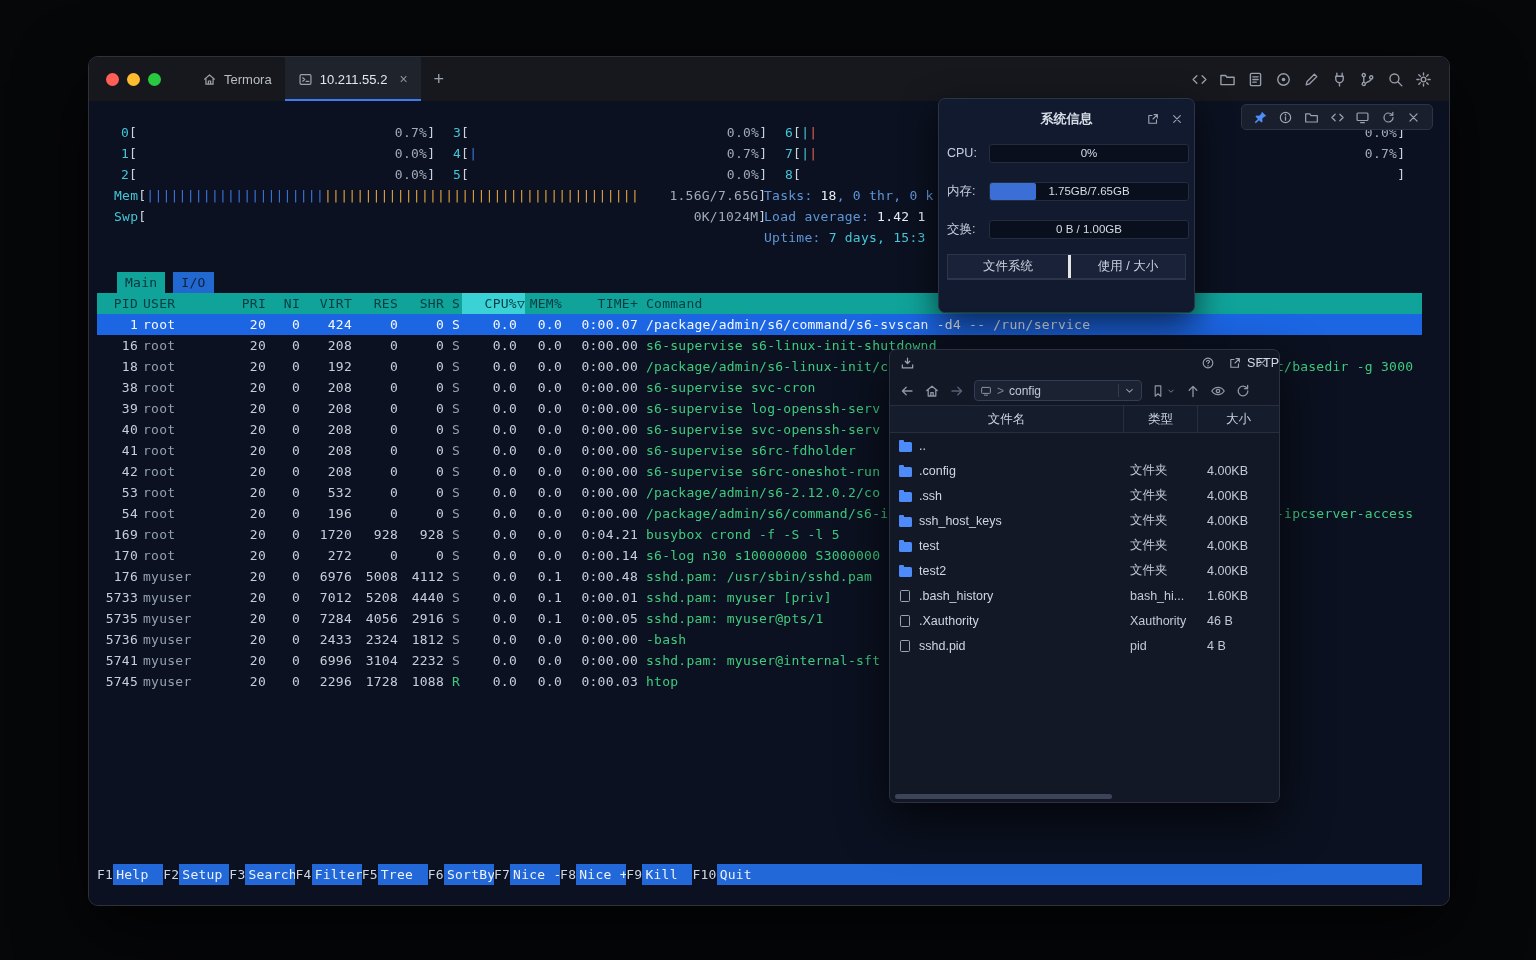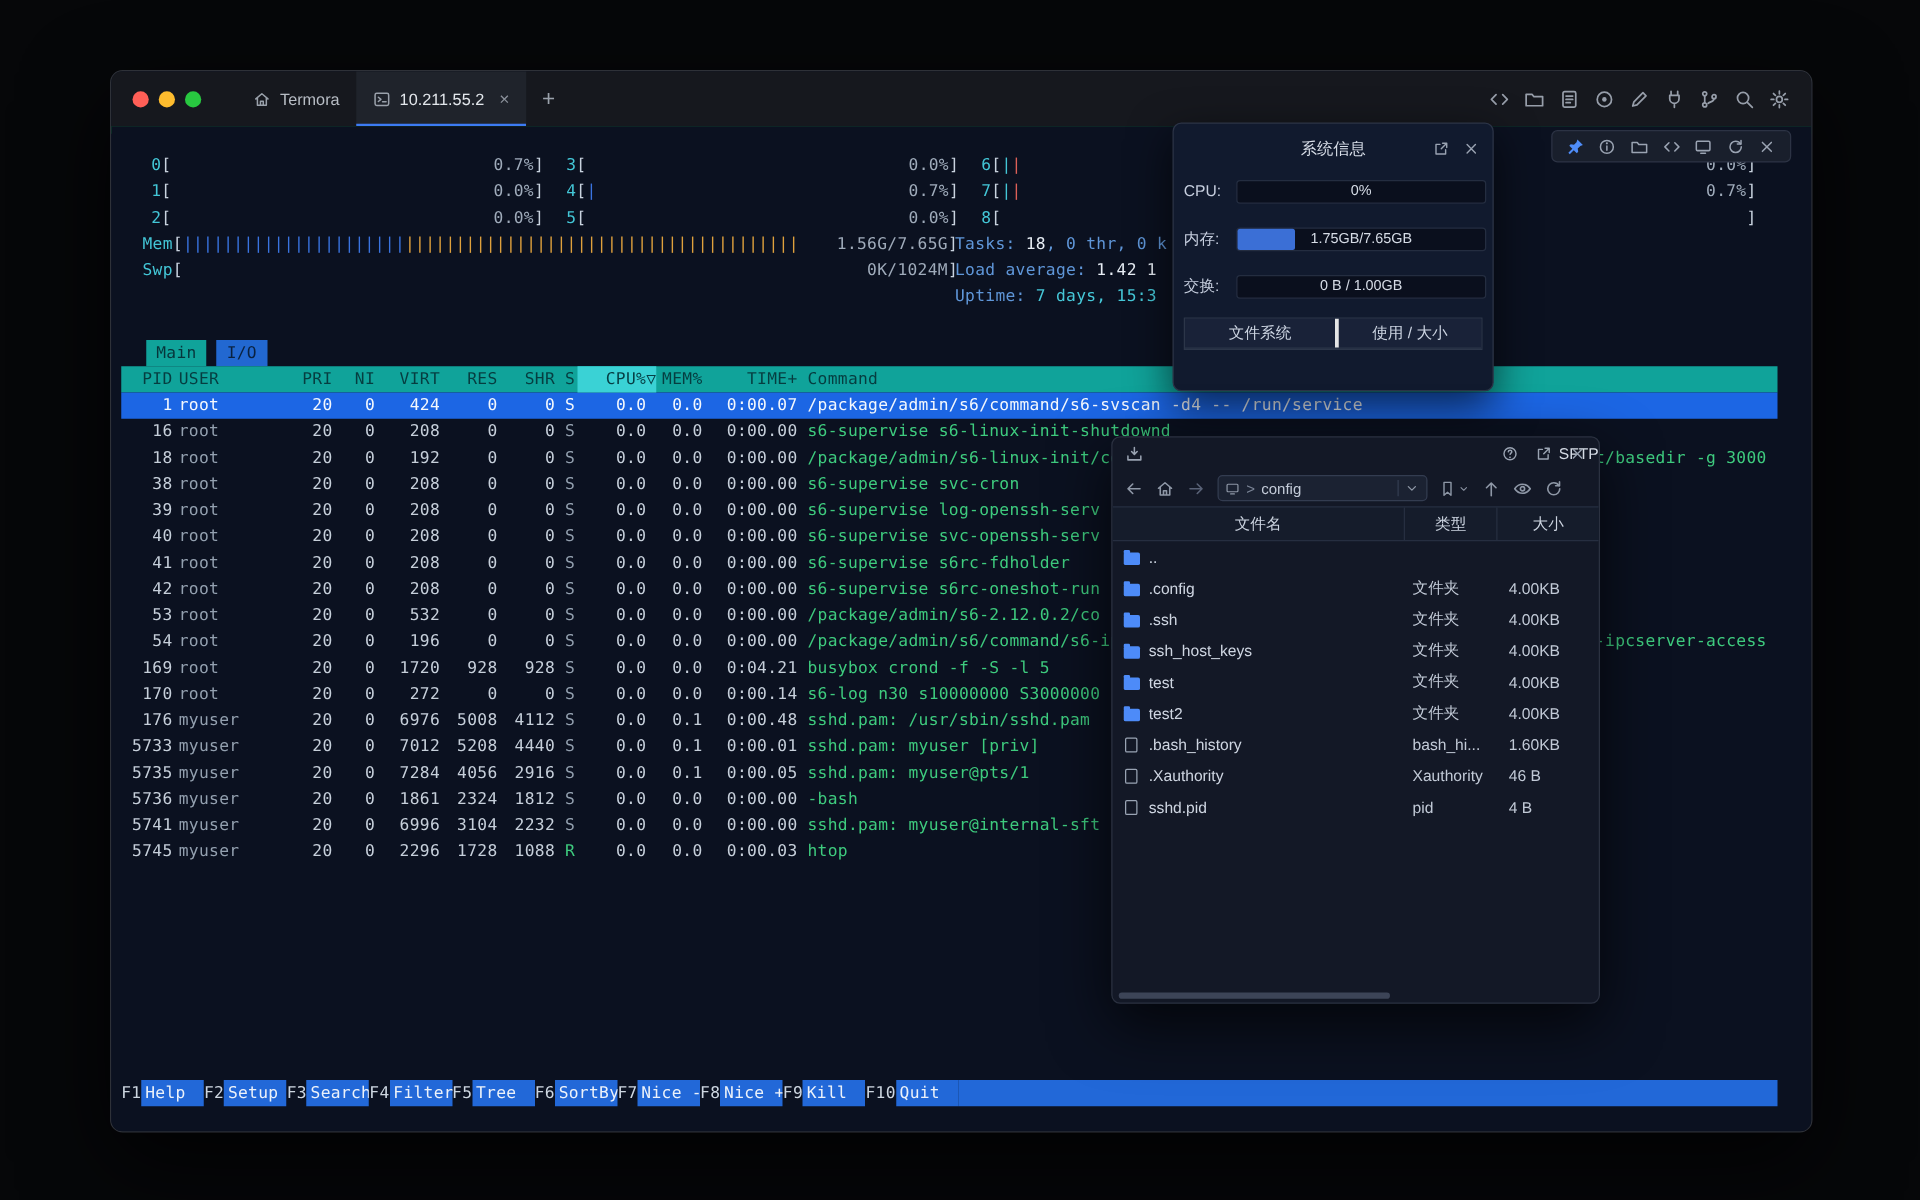--- a/index.html
+++ b/index.html
@@ -57,21 +57,21 @@
   .prow.selected{background:#1c66e4;}
   .prow.selected span{color:#f4f8fd !important;}
   .phead .hc-cpu{background:#3ad2d5;color:#063e44;width:63px;margin-right:-8px;text-align:right;}
   .fbar{position:absolute;left:8px;top:763px;width:1325px;height:21px;display:flex;}
   .fkey{color:#cdd6e0;white-space:pre;}
   .flabel{width:50px;background:#2268d8;color:#ecf2fa;padding-left:3px;box-sizing:border-box;white-space:pre;overflow:hidden;}
   .ffill{flex:1;background:#2268d8;}
   
   .sysinfo{position:absolute;left:849px;top:41px;width:257px;height:215px;background:#111a2e;border:1px solid #2c3447;
     border-radius:7px;box-shadow:0 12px 34px rgba(0,0,0,.65);font-size:12.5px;color:#c9d1de;box-sizing:border-box;}
-  .sys-title{height:39px;display:flex;align-items:center;position:relative;}
+  .sys-title{height:39px;display:flex;align-items:center;position:relative;font-weight:bold;}
   .sys-title-text{position:absolute;left:0;right:0;text-align:center;font-size:13px;color:#d8dee8;}
   .sys-icons{margin-left:auto;display:flex;gap:10px;padding-right:10px;z-index:1;color:#9aa3b2;}
   .sys-btn{width:14px;height:14px;display:flex;cursor:pointer;}
   .sys-row{display:flex;align-items:center;height:30px;padding:0 5px 0 8px;gap:6px;margin-bottom:8px;}
   .sys-label{width:36px;color:#c6cede;}
   .sys-bar{flex:1;height:17px;background:#0a0f1d;border:1px solid #242d40;border-radius:3px;position:relative;
     display:flex;align-items:center;justify-content:center;font-size:11.5px;color:#d6dce6;}
   .sys-fill{position:absolute;left:0;top:0;bottom:0;background:#3b6fd6;border-radius:2px;}
   .sys-val{position:relative;z-index:1;}
   .sys-table{margin:10px 8px 0;border:1px solid #2c3649;}
@@ -235,21 +235,21 @@
         <div class="prow"><span class="c-pid">40</span><span class="c-user">root</span><span class="c-pri">20</span><span class="c-ni">0</span><span class="c-virt">208</span><span class="c-res">0</span><span class="c-shr">0</span><span class="c-s">S</span><span class="c-cpu">0.0</span><span class="c-mem">0.0</span><span class="c-time">0:00.00</span><span class="c-cmd">s6-supervise svc-openssh-serv</span></div>
         <div class="prow"><span class="c-pid">41</span><span class="c-user">root</span><span class="c-pri">20</span><span class="c-ni">0</span><span class="c-virt">208</span><span class="c-res">0</span><span class="c-shr">0</span><span class="c-s">S</span><span class="c-cpu">0.0</span><span class="c-mem">0.0</span><span class="c-time">0:00.00</span><span class="c-cmd">s6-supervise s6rc-fdholder</span></div>
         <div class="prow"><span class="c-pid">42</span><span class="c-user">root</span><span class="c-pri">20</span><span class="c-ni">0</span><span class="c-virt">208</span><span class="c-res">0</span><span class="c-shr">0</span><span class="c-s">S</span><span class="c-cpu">0.0</span><span class="c-mem">0.0</span><span class="c-time">0:00.00</span><span class="c-cmd">s6-supervise s6rc-oneshot-run</span></div>
         <div class="prow"><span class="c-pid">53</span><span class="c-user">root</span><span class="c-pri">20</span><span class="c-ni">0</span><span class="c-virt">532</span><span class="c-res">0</span><span class="c-shr">0</span><span class="c-s">S</span><span class="c-cpu">0.0</span><span class="c-mem">0.0</span><span class="c-time">0:00.00</span><span class="c-cmd">/package/admin/s6-2.12.0.2/co</span></div>
         <div class="prow"><span class="c-pid">54</span><span class="c-user">root</span><span class="c-pri">20</span><span class="c-ni">0</span><span class="c-virt">196</span><span class="c-res">0</span><span class="c-shr">0</span><span class="c-s">S</span><span class="c-cpu">0.0</span><span class="c-mem">0.0</span><span class="c-time">0:00.00</span><span class="c-cmd">/package/admin/s6/command/s6-ipcserverd -1 -l0 -- /package/admin/s6/command/s6-ipcserver-access</span></div>
         <div class="prow"><span class="c-pid">169</span><span class="c-user">root</span><span class="c-pri">20</span><span class="c-ni">0</span><span class="c-virt">1720</span><span class="c-res">928</span><span class="c-shr">928</span><span class="c-s">S</span><span class="c-cpu">0.0</span><span class="c-mem">0.0</span><span class="c-time">0:04.21</span><span class="c-cmd">busybox crond -f -S -l 5</span></div>
         <div class="prow"><span class="c-pid">170</span><span class="c-user">root</span><span class="c-pri">20</span><span class="c-ni">0</span><span class="c-virt">272</span><span class="c-res">0</span><span class="c-shr">0</span><span class="c-s">S</span><span class="c-cpu">0.0</span><span class="c-mem">0.0</span><span class="c-time">0:00.14</span><span class="c-cmd">s6-log n30 s10000000 S3000000</span></div>
         <div class="prow"><span class="c-pid">176</span><span class="c-user">myuser</span><span class="c-pri">20</span><span class="c-ni">0</span><span class="c-virt">6976</span><span class="c-res">5008</span><span class="c-shr">4112</span><span class="c-s">S</span><span class="c-cpu">0.0</span><span class="c-mem">0.1</span><span class="c-time">0:00.48</span><span class="c-cmd">sshd.pam: /usr/sbin/sshd.pam</span></div>
         <div class="prow"><span class="c-pid">5733</span><span class="c-user">myuser</span><span class="c-pri">20</span><span class="c-ni">0</span><span class="c-virt">7012</span><span class="c-res">5208</span><span class="c-shr">4440</span><span class="c-s">S</span><span class="c-cpu">0.0</span><span class="c-mem">0.1</span><span class="c-time">0:00.01</span><span class="c-cmd">sshd.pam: myuser [priv]</span></div>
         <div class="prow"><span class="c-pid">5735</span><span class="c-user">myuser</span><span class="c-pri">20</span><span class="c-ni">0</span><span class="c-virt">7284</span><span class="c-res">4056</span><span class="c-shr">2916</span><span class="c-s">S</span><span class="c-cpu">0.0</span><span class="c-mem">0.1</span><span class="c-time">0:00.05</span><span class="c-cmd">sshd.pam: myuser@pts/1</span></div>
-        <div class="prow"><span class="c-pid">5736</span><span class="c-user">myuser</span><span class="c-pri">20</span><span class="c-ni">0</span><span class="c-virt">1861</span><span class="c-res">2324</span><span class="c-shr">1812</span><span class="c-s">S</span><span class="c-cpu">0.0</span><span class="c-mem">0.0</span><span class="c-time">0:00.00</span><span class="c-cmd">-bash</span></div>
+        <div class="prow"><span class="c-pid">5736</span><span class="c-user">myuser</span><span class="c-pri">20</span><span class="c-ni">0</span><span class="c-virt">2433</span><span class="c-res">2324</span><span class="c-shr">1812</span><span class="c-s">S</span><span class="c-cpu">0.0</span><span class="c-mem">0.0</span><span class="c-time">0:00.00</span><span class="c-cmd">-bash</span></div>
         <div class="prow"><span class="c-pid">5741</span><span class="c-user">myuser</span><span class="c-pri">20</span><span class="c-ni">0</span><span class="c-virt">6996</span><span class="c-res">3104</span><span class="c-shr">2232</span><span class="c-s">S</span><span class="c-cpu">0.0</span><span class="c-mem">0.0</span><span class="c-time">0:00.00</span><span class="c-cmd">sshd.pam: myuser@internal-sft</span></div>
         <div class="prow"><span class="c-pid">5745</span><span class="c-user">myuser</span><span class="c-pri">20</span><span class="c-ni">0</span><span class="c-virt">2296</span><span class="c-res">1728</span><span class="c-shr">1088</span><span class="c-s run">R</span><span class="c-cpu">0.0</span><span class="c-mem">0.0</span><span class="c-time">0:00.03</span><span class="c-cmd">htop</span></div>
       </div>
     <div class="fbar" id="fbar">
         <span class="fkey">F1</span>
         <span class="flabel">Help</span>
         <span class="fkey">F2</span>
         <span class="flabel">Setup</span>
         <span class="fkey">F3</span>
         <span class="flabel">Search</span>

